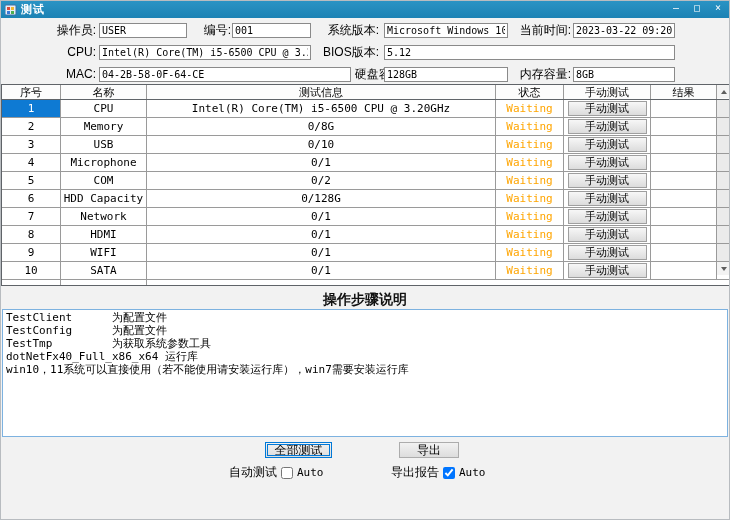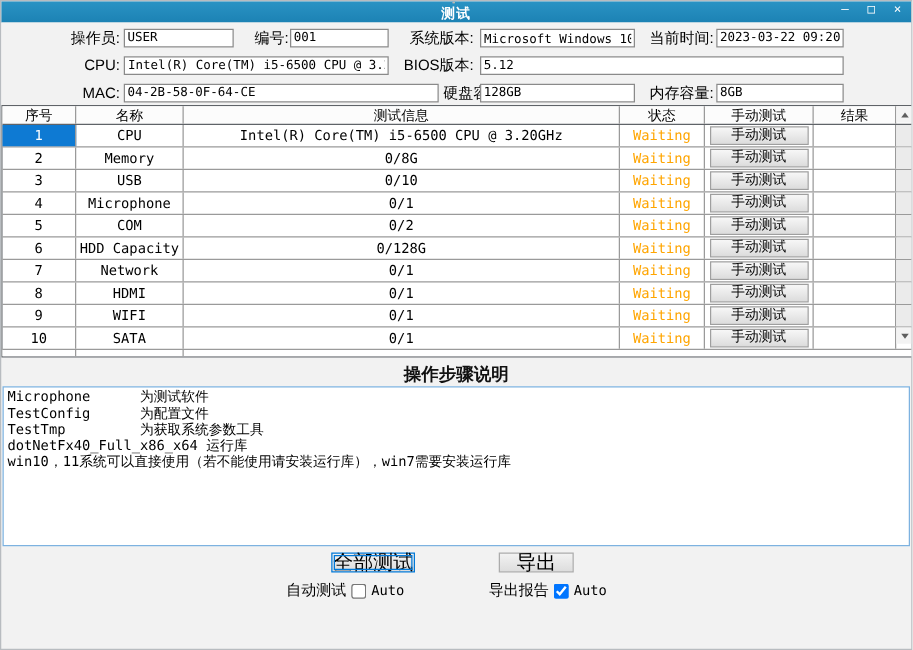--- a/index.html
+++ b/index.html
@@ -1,21 +1,21 @@
 <!DOCTYPE html>
 <html><head>
 <meta charset="utf-8">
 <style>
   * { box-sizing: border-box; margin: 0; padding: 0; }
   html,body { width:730px; height:520px; }
   body { font-family: "Liberation Sans", sans-serif; background:#e8e8e8; }
   .window { position:relative; width:730px; height:520px; background:#f2f2f2; border:1px solid #b8bcc0; overflow:hidden; }
 
   
-  .titlebar { position:relative; height:17px; background:linear-gradient(#2a93c4,#1c82b4); color:#fff; display:flex; align-items:center; padding:0 4px;flex-direction:column; }
+  .titlebar { position:relative; height:17px; background:linear-gradient(#2a93c4,#1c82b4); color:#fff; display:flex; align-items:center; padding:0 4px; }
   .titlebar-wedge { position:absolute; top:17px; right:0; width:64px; height:9px; background:#1c82b4; clip-path:polygon(0 0,100% 0,100% 100%,42% 100%); }
   .app-icon { width:12px; height:12px; margin-right:4px; }
   .win-title { font-size:11px; font-weight:bold; letter-spacing:1px; }
   .win-btns { position:absolute; right:4px; top:1px; display:flex; gap:7px; }
   .win-btn { width:14px; height:12px; color:#fff; font-size:10px; line-height:12px; text-align:center; cursor:pointer; font-family:"DejaVu Sans Mono",monospace; }
 
   
   .toolbar { height:17px; background:linear-gradient(#fdfdfd,#f1f1f1); border-bottom:1px solid #e0e0e0; display:flex; align-items:center; font-size:11px; color:#222; }
   .grip { width:5px; height:13px; margin:0 3px 0 2px; border-left:2px dotted #b5b5b5; }
   .tb-item { display:flex; align-items:center; gap:3px; padding:0 4px; height:15px; cursor:pointer; }
@@ -48,21 +48,21 @@
   .filler-row .f1 { width:59px; border-right:1px solid #9a9a9a; }
   .filler-row .f2 { width:86px; border-right:1px solid #9a9a9a; }
   .filler-row .frest { flex:1; }
 
   
   .steps-box { width:726px; margin:2px auto 0; height:128px; background:#fff; border:1px solid #7db2e0; padding:1px 3px; overflow:hidden; cursor:text; }
   .steps-box .line { font:11px "DejaVu Sans Mono",monospace; line-height:13px; white-space:pre; color:#000; }
 
   
   .footer { position:relative; height:50px; }
-  .btn { position:absolute; top:5px; height:16px; font-size:16px; line-height:13px; background:linear-gradient(#f2f2f2,#dddddd); border:1px solid #acacac; cursor:pointer; color:#000; }
+  .btn { position:absolute; top:5px; height:16px; font-size:12px; line-height:13px; background:linear-gradient(#f2f2f2,#dddddd); border:1px solid #acacac; cursor:pointer; color:#000; }
   .btn-test-all { left:264px; width:67px; border:1px solid #0078d7; outline:1px solid #0078d7; outline-offset:-3px; }
   .btn-export { left:398px; width:60px; }
   .chk-row { position:absolute; top:27px; font-size:12px; display:flex; align-items:center; gap:4px; color:#000; }
   .chk-auto-test { left:228px; }
   .chk-export-report { left:390px; }
   .chk-row input { width:12px; height:12px; margin:0; cursor:pointer; }
   .chk-row .en { font-family:"DejaVu Sans Mono",monospace; font-size:11px; }
 </style>
 </head>
 <body>
@@ -239,21 +239,21 @@
     <div class="filler-row">
       <div class="f1"></div>
         <div class="f2"></div>
         <div class="frest"></div>
     </div>
   </div>
 
   <div class="section-title" style="margin-top:5px; margin-bottom:2px;">操作步骤说明</div>
 
   <div class="steps-box">
-    <div class="line">Microphone      为测试软件</div>
+    <div class="line">TestClient      为配置文件</div>
     <div class="line">TestConfig      为配置文件</div>
     <div class="line">TestTmp         为获取系统参数工具</div>
     <div class="line">dotNetFx40_Full_x86_x64 运行库</div>
     <div class="line">win10，11系统可以直接使用（若不能使用请安装运行库），win7需要安装运行库</div>
   </div>
 
   <div class="footer">
     <button class="btn btn-test-all">全部测试</button>
     <button class="btn btn-export">导出</button>
 

